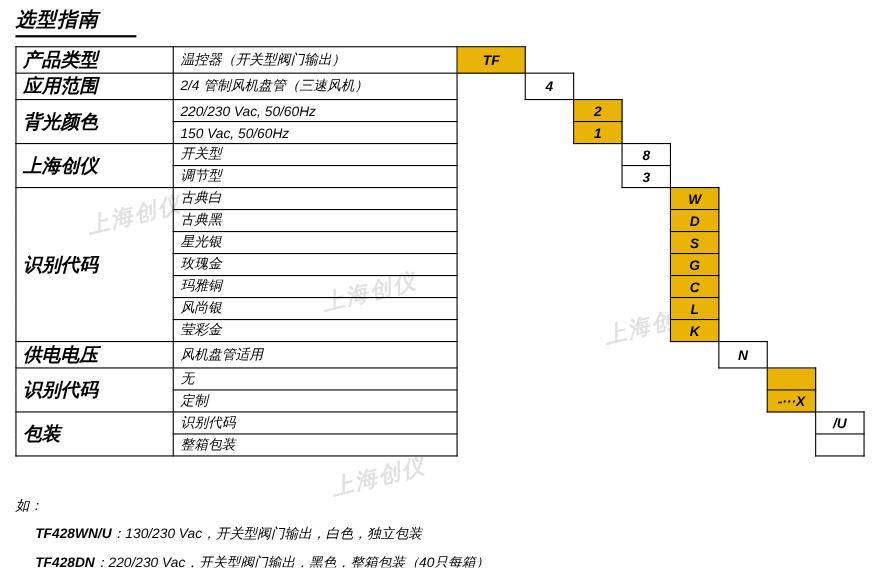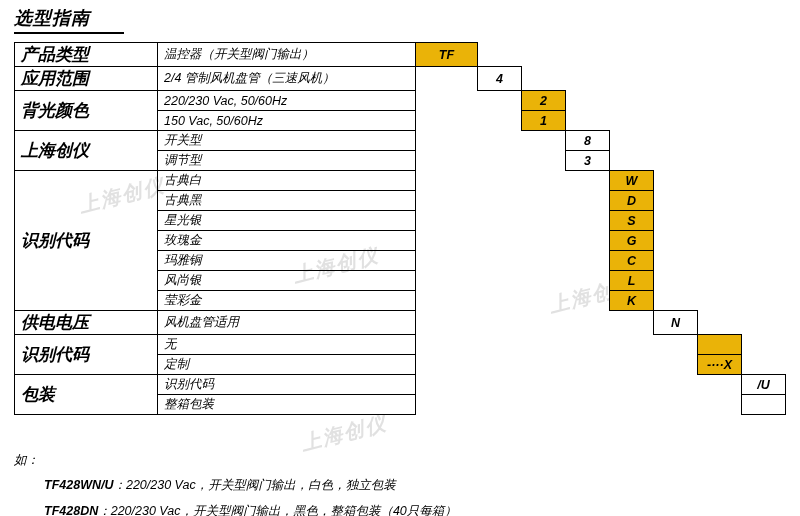--- a/index.html
+++ b/index.html
@@ -108,21 +108,20 @@
     font-size: 12.5px;
   }
   .note-label {
     margin: 0 0 8px 0;
   }
   .note-line {
     margin: 0 0 9px 18px;
   }
   .note-line b {
     font-weight: bold;
-    margin-left: 12px;
   }
 </style>
 </head>
 <body>
 
 <div class="page">
 
   <div class="title">选型指南</div>
   <div class="title-rule"></div>
 
@@ -348,20 +347,20 @@
         <td class="blank"></td>
         <td class="blank shade"></td>
         <td class="code codeboxwhite"></td>
       </tr>
     </tbody>
   </table>
 
   <div class="notes">
     <p class="note-label">如：</p>
     <p class="note-line">
-      <b>TF428WN/U</b><span>：220/230 Vac，开关型阀门输出，白色，独立包装</span>
+      <b>TF428WN/U</b><span>：130/230 Vac，开关型阀门输出，白色，独立包装</span>
     </p>
     <p class="note-line">
       <b>TF428DN</b><span>：220/230 Vac，开关型阀门输出，黑色，整箱包装（40只每箱）</span>
     </p>
   </div>
 
 </div>
 
 </body></html>

